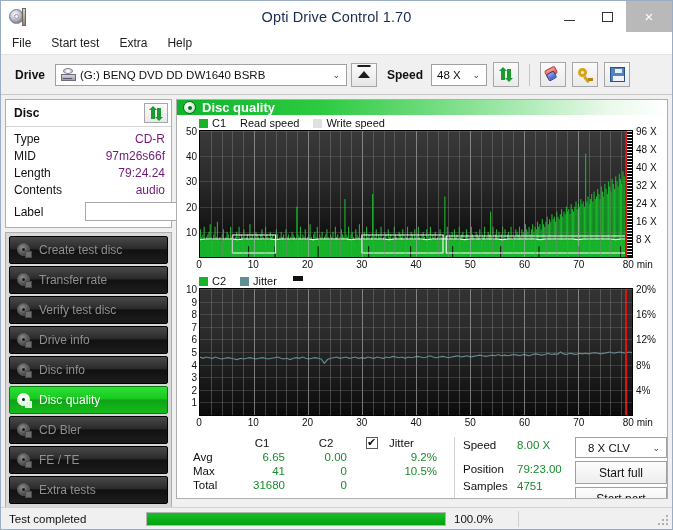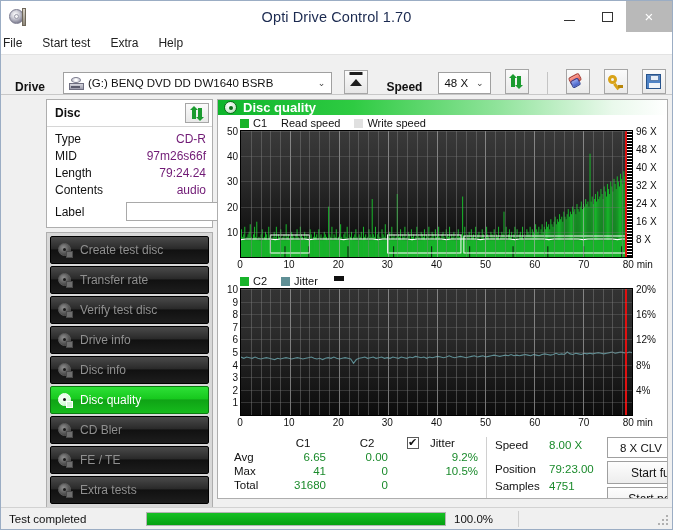--- a/index.html
+++ b/index.html
@@ -74,40 +74,39 @@
   }
   .win-btn .min-glyph { display:block; width:11px; height:1px; background:#333; margin-top:7px;}
   .win-btn .max-glyph { display:block; width:11px; height:10px; border:1.4px solid #333;}
 
   
   .menubar {
     height: 23px;
     background: #ffffff;
     display: flex;
     align-items: center;
-    padding-left: 0;
+    padding-left: 9px;
     border-bottom: 1px solid #e3e3e3;
   }
   .menu-item {
     font-size: 12px;
     color: #222;
     padding: 2px 9px 2px 2px;
     margin-right: 9px;
     cursor: default;
   }
 
   
   .toolbar {
     height: 40px;
     background: #f0f0f0;
     display: flex;
-    align-items: flex-end;
+    align-items: center;
     padding: 0 6px;
     border-bottom: 1px solid #c8c8c8;
-    gap: 8px;
   }
   .tb-label {
     font-size: 12px; font-weight: bold; color: #111;
     margin: 0 10px 0 8px;
   }
   .drive-combo {
     width: 292px; height: 22px;
     background: #ffffff;
     border: 1px solid #a0a0a0;
     display: flex; align-items: center;
@@ -225,21 +224,20 @@
   .save-ico .lbl {
     position: absolute; left: 2px; bottom: 0px; width: 11px; height: 5px;
     background: #eef3fa;
   }
 
   
   .body-wrap {
     display: flex;
     height: 404px;
     padding: 4px 4px 0 4px;
-    margin-left: 41px;
   }
 
   
   .left {
     width: 167px;
     display: flex; flex-direction: column;
   }
   .disc-panel {
     background: #ffffff;
     border: 1px solid #aeaeae;

